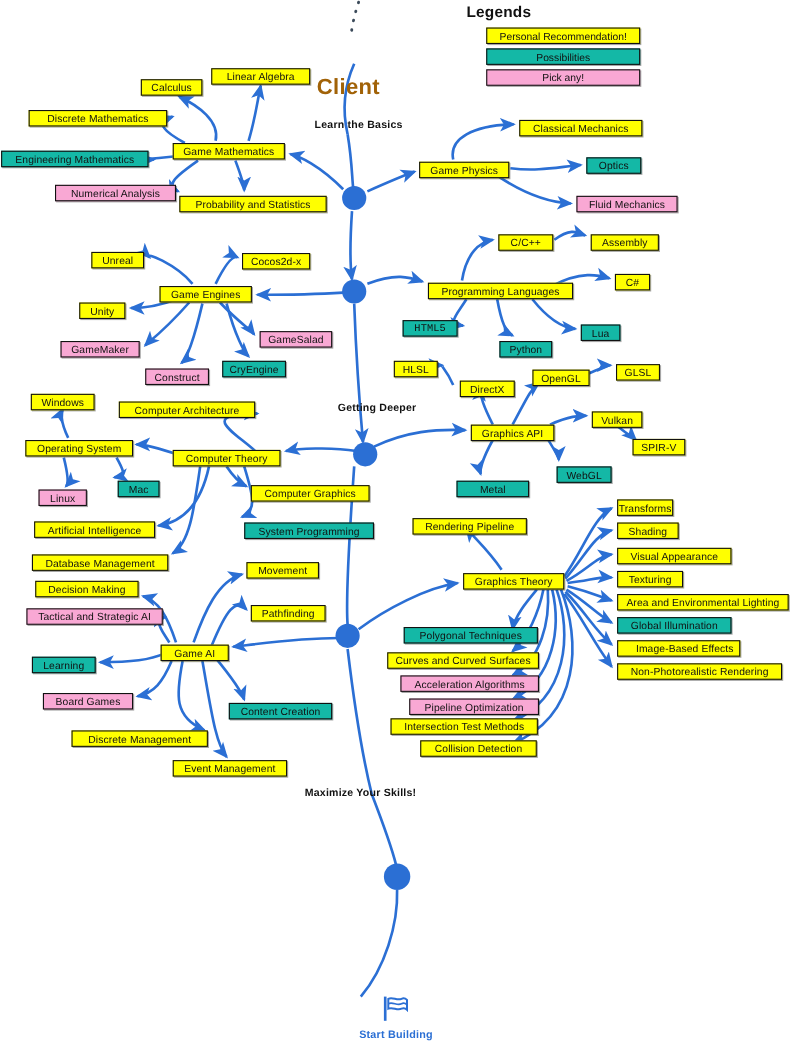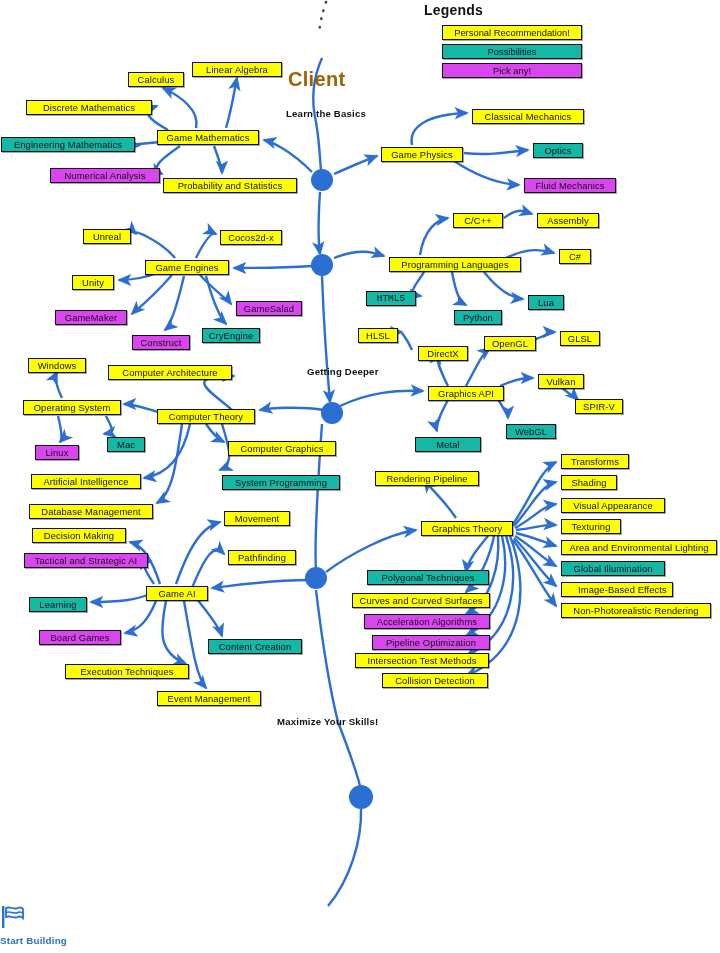--- a/index.html
+++ b/index.html
@@ -28,21 +28,21 @@
     font-size:9.4px;
     line-height:1;
     letter-spacing:.1px;
     color:#111111;
     padding:0 5px;
     height:15px;
     box-shadow:1px 1px 0 rgba(0,0,0,.35);
   }
   .t-rec{background:#ffff00;}
   .t-pos{background:#14b8a6;}
-  .t-any{background:#d946ef;text-align:right;}
+  .t-any{background:#f9a8d4;text-align:right;}
 
   
   .hub{
     position:absolute;
     border-radius:50%;
     background:#2b6fd4;
   }
 
   
   .stage-label{
@@ -73,21 +73,21 @@
     width:140px;margin:0 0 4px 18px;height:15px;
     border:1.6px solid #111;
     display:flex;align-items:center;justify-content:center;
     font-size:9.4px;color:#111;white-space:nowrap;
     box-shadow:1px 1px 0 rgba(0,0,0,.35);
   }
 
   
   #finish{
     position:absolute;left:0;top:905px;width:720px;
-    display:flex;flex-direction:column;
+    display:flex;flex-direction:column;align-items:center;
   }
   #finish .flag-icon{line-height:1;}
   #finish .finish-label{
     margin-top:3px;font-size:9.8px;font-weight:bold;color:#2b6fd4;letter-spacing:.2px;
   }
 </style>
 </head>
 <body>
 
 <div id="stage">
@@ -254,25 +254,25 @@
       <div class="node t-pos" style="left: 222px; top: 475px; width: 118px;">System Programming</div>
       <div class="node t-rec" style="left: 29px; top: 504px; width: 124px;">Database Management</div>
       <div class="node t-rec" style="left: 224px; top: 511px; width: 66px;">Movement</div>
       <div class="node t-rec" style="left: 32px; top: 528px; width: 94px;">Decision Making</div>
       <div class="node t-rec" style="left: 228px; top: 550px; width: 68px;">Pathfinding</div>
       <div class="node t-any" style="left: 24px; top: 553px; width: 124px;">Tactical and Strategic AI</div>
       <div class="node t-rec" style="left: 146px; top: 586px; width: 62px;">Game AI</div>
       <div class="node t-pos" style="left: 29px; top: 597px; width: 58px;">Learning</div>
       <div class="node t-any" style="left: 39px; top: 630px; width: 82px;">Board Games</div>
       <div class="node t-pos" style="left: 208px; top: 639px; width: 94px;">Content Creation</div>
-      <div class="node t-rec" style="left: 65px; top: 664px; width: 124px;">Execution Techniques</div>
+      <div class="node t-rec" style="left: 65px; top: 664px; width: 124px;">Discrete Management</div>
       <div class="node t-rec" style="left: 157px; top: 691px; width: 104px;">Event Management</div>
       <div class="node t-rec" style="left: 375px; top: 471px; width: 104px;">Rendering Pipeline</div>
       <div class="node t-rec" style="left: 421px; top: 521px; width: 92px;">Graphics Theory</div>
-      <div class="node t-rec" style="left: 561px; top: 454px; width: 68px;">Transforms</div>
+      <div class="node t-rec" style="left: 561px; top: 454px; width: 51px;">Transforms</div>
       <div class="node t-rec" style="left: 561px; top: 475px; width: 56px;">Shading</div>
       <div class="node t-rec" style="left: 561px; top: 498px; width: 104px;">Visual Appearance</div>
       <div class="node t-rec" style="left: 561px; top: 519px; width: 60px;">Texturing</div>
       <div class="node t-rec" style="left: 561px; top: 540px; width: 156px;">Area and Environmental Lighting</div>
       <div class="node t-pos" style="left: 561px; top: 561px; width: 104px;">Global Illumination</div>
       <div class="node t-rec" style="left: 561px; top: 582px; width: 112px; padding-left: 16px;">Image-Based Effects</div>
       <div class="node t-rec" style="left: 561px; top: 603px; width: 150px;">Non-Photorealistic Rendering</div>
       <div class="node t-pos" style="left: 367px; top: 570px; width: 122px;">Polygonal Techniques</div>
       <div class="node t-rec" style="left: 352px; top: 593px; width: 138px;">Curves and Curved Surfaces</div>
       <div class="node t-any" style="left: 364px; top: 614px; width: 126px;">Acceleration Algorithms</div>

